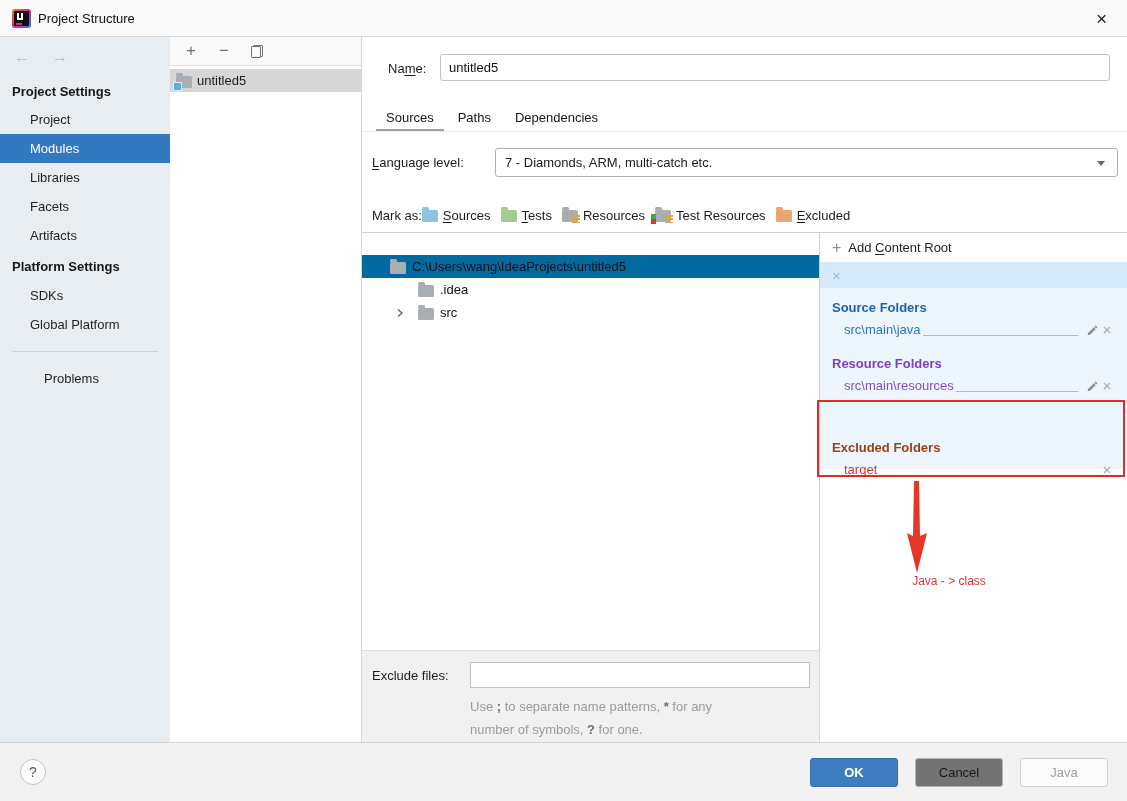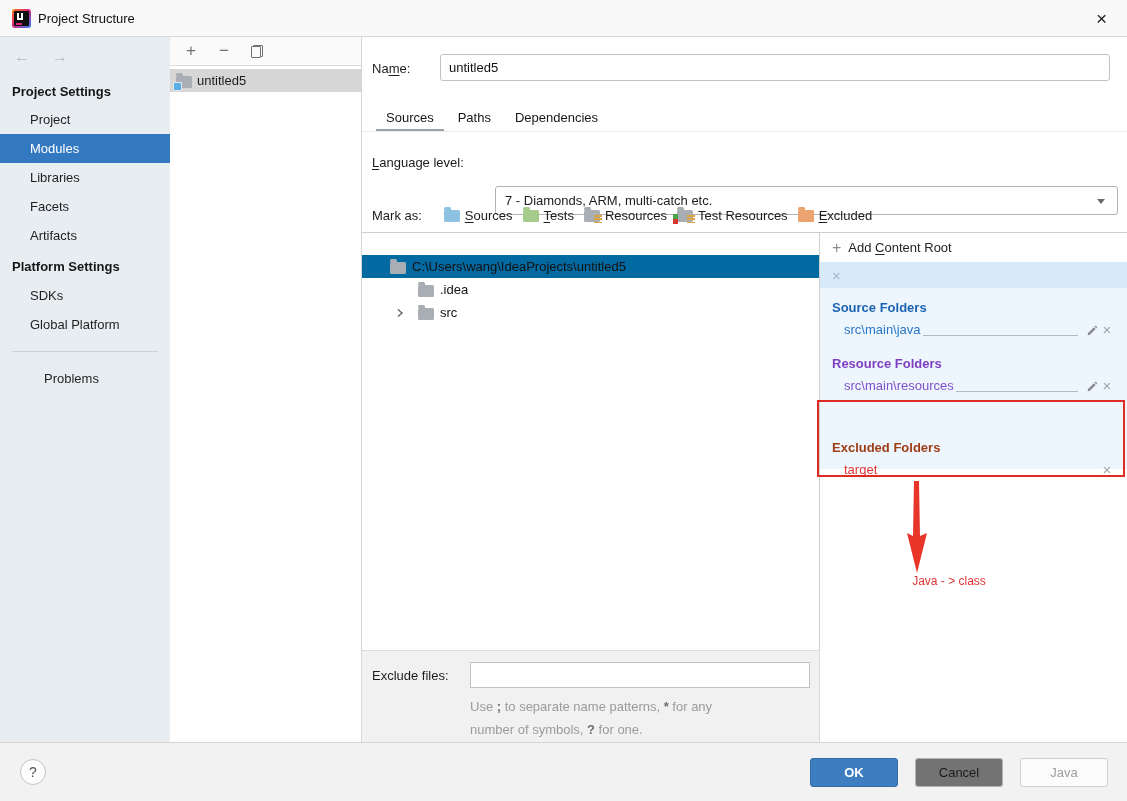--- a/index.html
+++ b/index.html
@@ -41,33 +41,33 @@
   .folder.blue{background:#8ec2e2;}
   .folder.green{background:#a5cb8d;}
   .folder.orange{background:#eba36f;}
   .folder .module-badge{position:absolute;left:-2px;bottom:-2px;width:7px;height:7px;background:#58aee6;outline:1px solid #e9e9e9;}
   .folder .lines-badge{position:absolute;right:-2px;bottom:-1px;width:8px;height:8px;
     background:repeating-linear-gradient(to bottom,#dba43e 0 2px,rgba(0,0,0,0) 2px 3.5px);}
   .folder .tr-badge{position:absolute;left:-4px;bottom:-2px;width:5px;height:10px;
     background:linear-gradient(to bottom,#4ba446 50%,#d8372c 50%);}
   
   .main{position:absolute;left:362px;top:37px;width:765px;height:705px;background:#ffffff;}
-  .name-label{position:absolute;left:10px;top:24px;}
+  .name-label{position:absolute;left:26px;top:24px;}
   .name-input{position:absolute;left:78px;top:17px;width:670px;height:27px;border:1px solid #c2c2c2;border-radius:3px;
     padding:0 8px;font:13px "Liberation Sans",sans-serif;color:#111;}
   .tabs{position:absolute;left:12px;top:65px;height:30px;display:flex;}
   .tabs-line{position:absolute;left:0;top:94px;width:765px;border-top:1px solid #ececec;}
   .tab{padding:0 12px;display:flex;align-items:center;position:relative;cursor:pointer;color:#161616;}
   .tab.active::after{content:"";position:absolute;left:2px;right:2px;bottom:0;height:3px;background:#9aa2ab;}
   .lang-label{position:absolute;left:10px;top:118px;}
   .lang-combo{position:absolute;left:133px;top:111px;width:623px;height:29px;border:1px solid #b2b2b2;border-radius:3px;
-    background:#fff;display:flex;align-items:center;padding-left:9px;cursor:pointer;margin-top:38px;}
+    background:#fff;display:flex;align-items:center;padding-left:9px;cursor:pointer;}
   .combo-arrow{position:absolute;right:12px;top:12px;width:0;height:0;border-left:4.5px solid transparent;border-right:4.5px solid transparent;border-top:5.5px solid #696969;}
   .mark-row{position:absolute;left:10px;top:166px;height:24px;display:flex;align-items:center;}
-  .mark-label{margin-right:22px;}
+  .mark-label{}
   .mark-opt{display:flex;align-items:center;gap:5px;margin-right:10px;cursor:pointer;}
   .mn{text-decoration:underline;text-underline-offset:2px;}
   
   .tree-panel{position:absolute;left:0;top:195px;width:458px;height:418px;border-top:1px solid #cfcfcf;border-right:1px solid #cfcfcf;padding-top:2px;background:#fff;}
   .tree-row{height:23px;display:flex;align-items:center;cursor:pointer;}
   .tree-row.selected{background:#0369a1;margin-top:20px;}
   .chev{width:12px;height:12px;flex:none;display:flex;align-items:center;justify-content:center;cursor:pointer;}
   .tree-row .lbl{margin-left:6px;color:#111;}
   .pl-root{padding-left:8px;}
   .pl-root .folder{margin-left:8px;}

